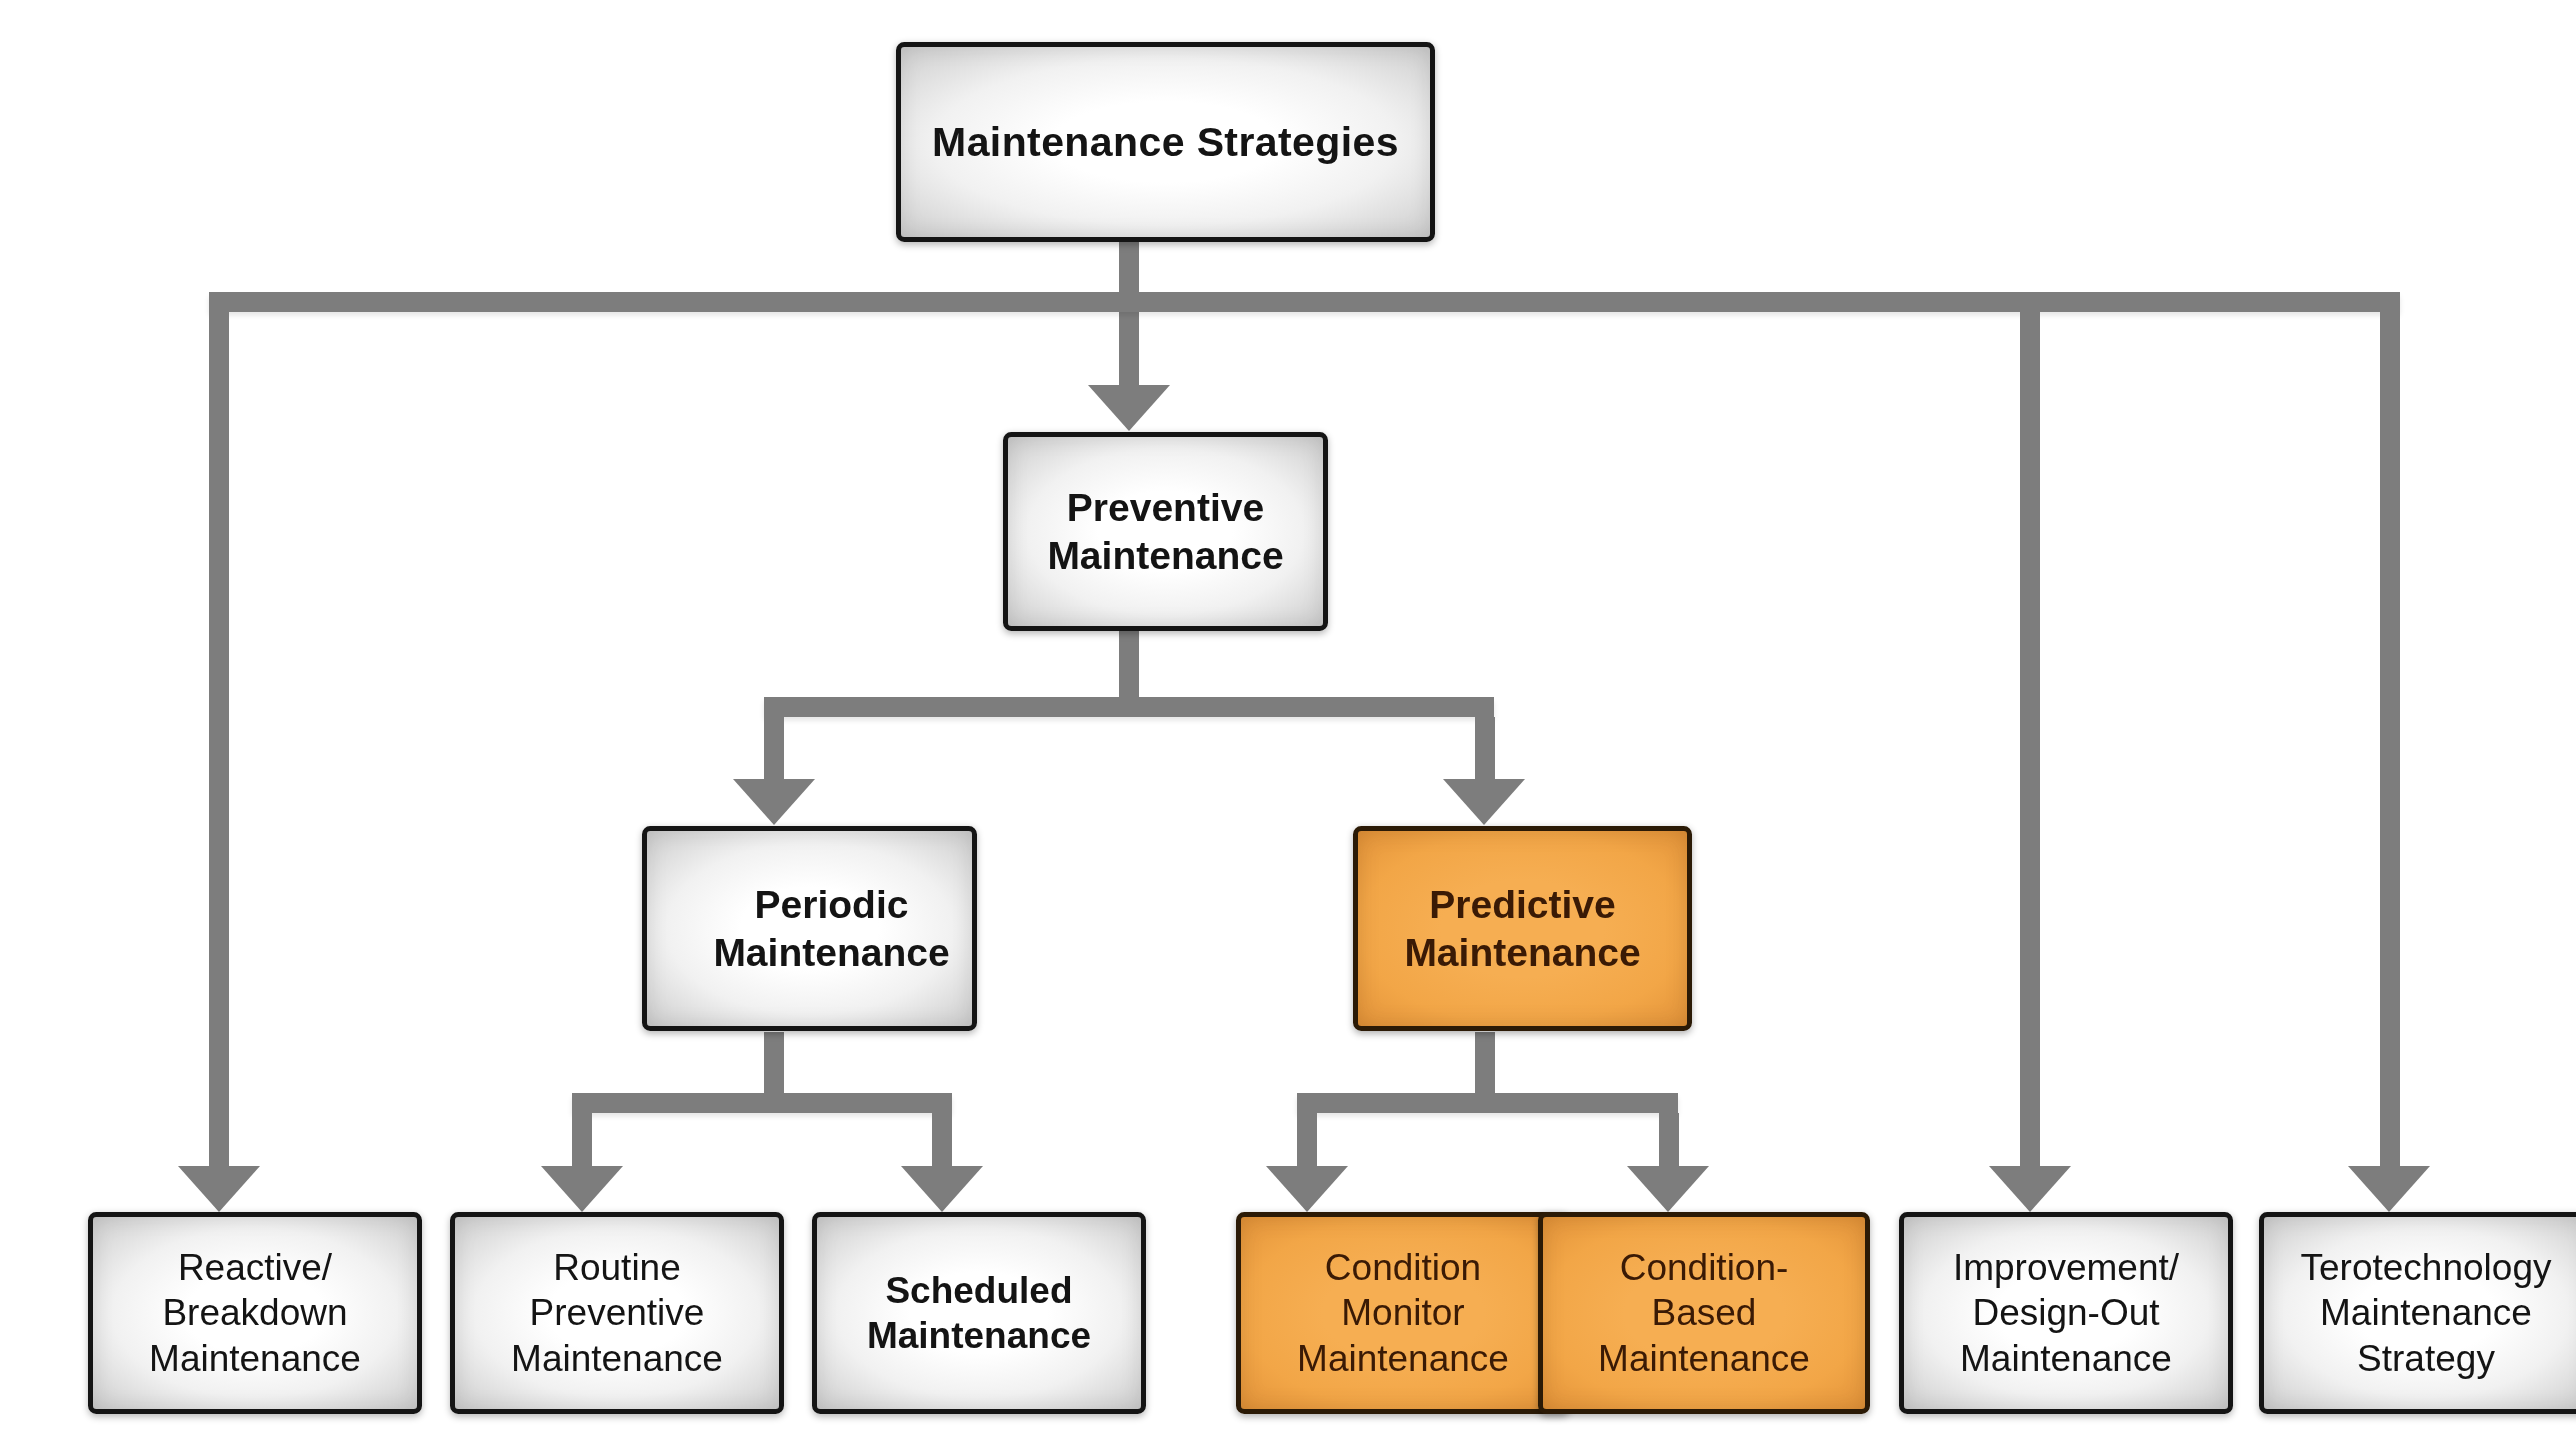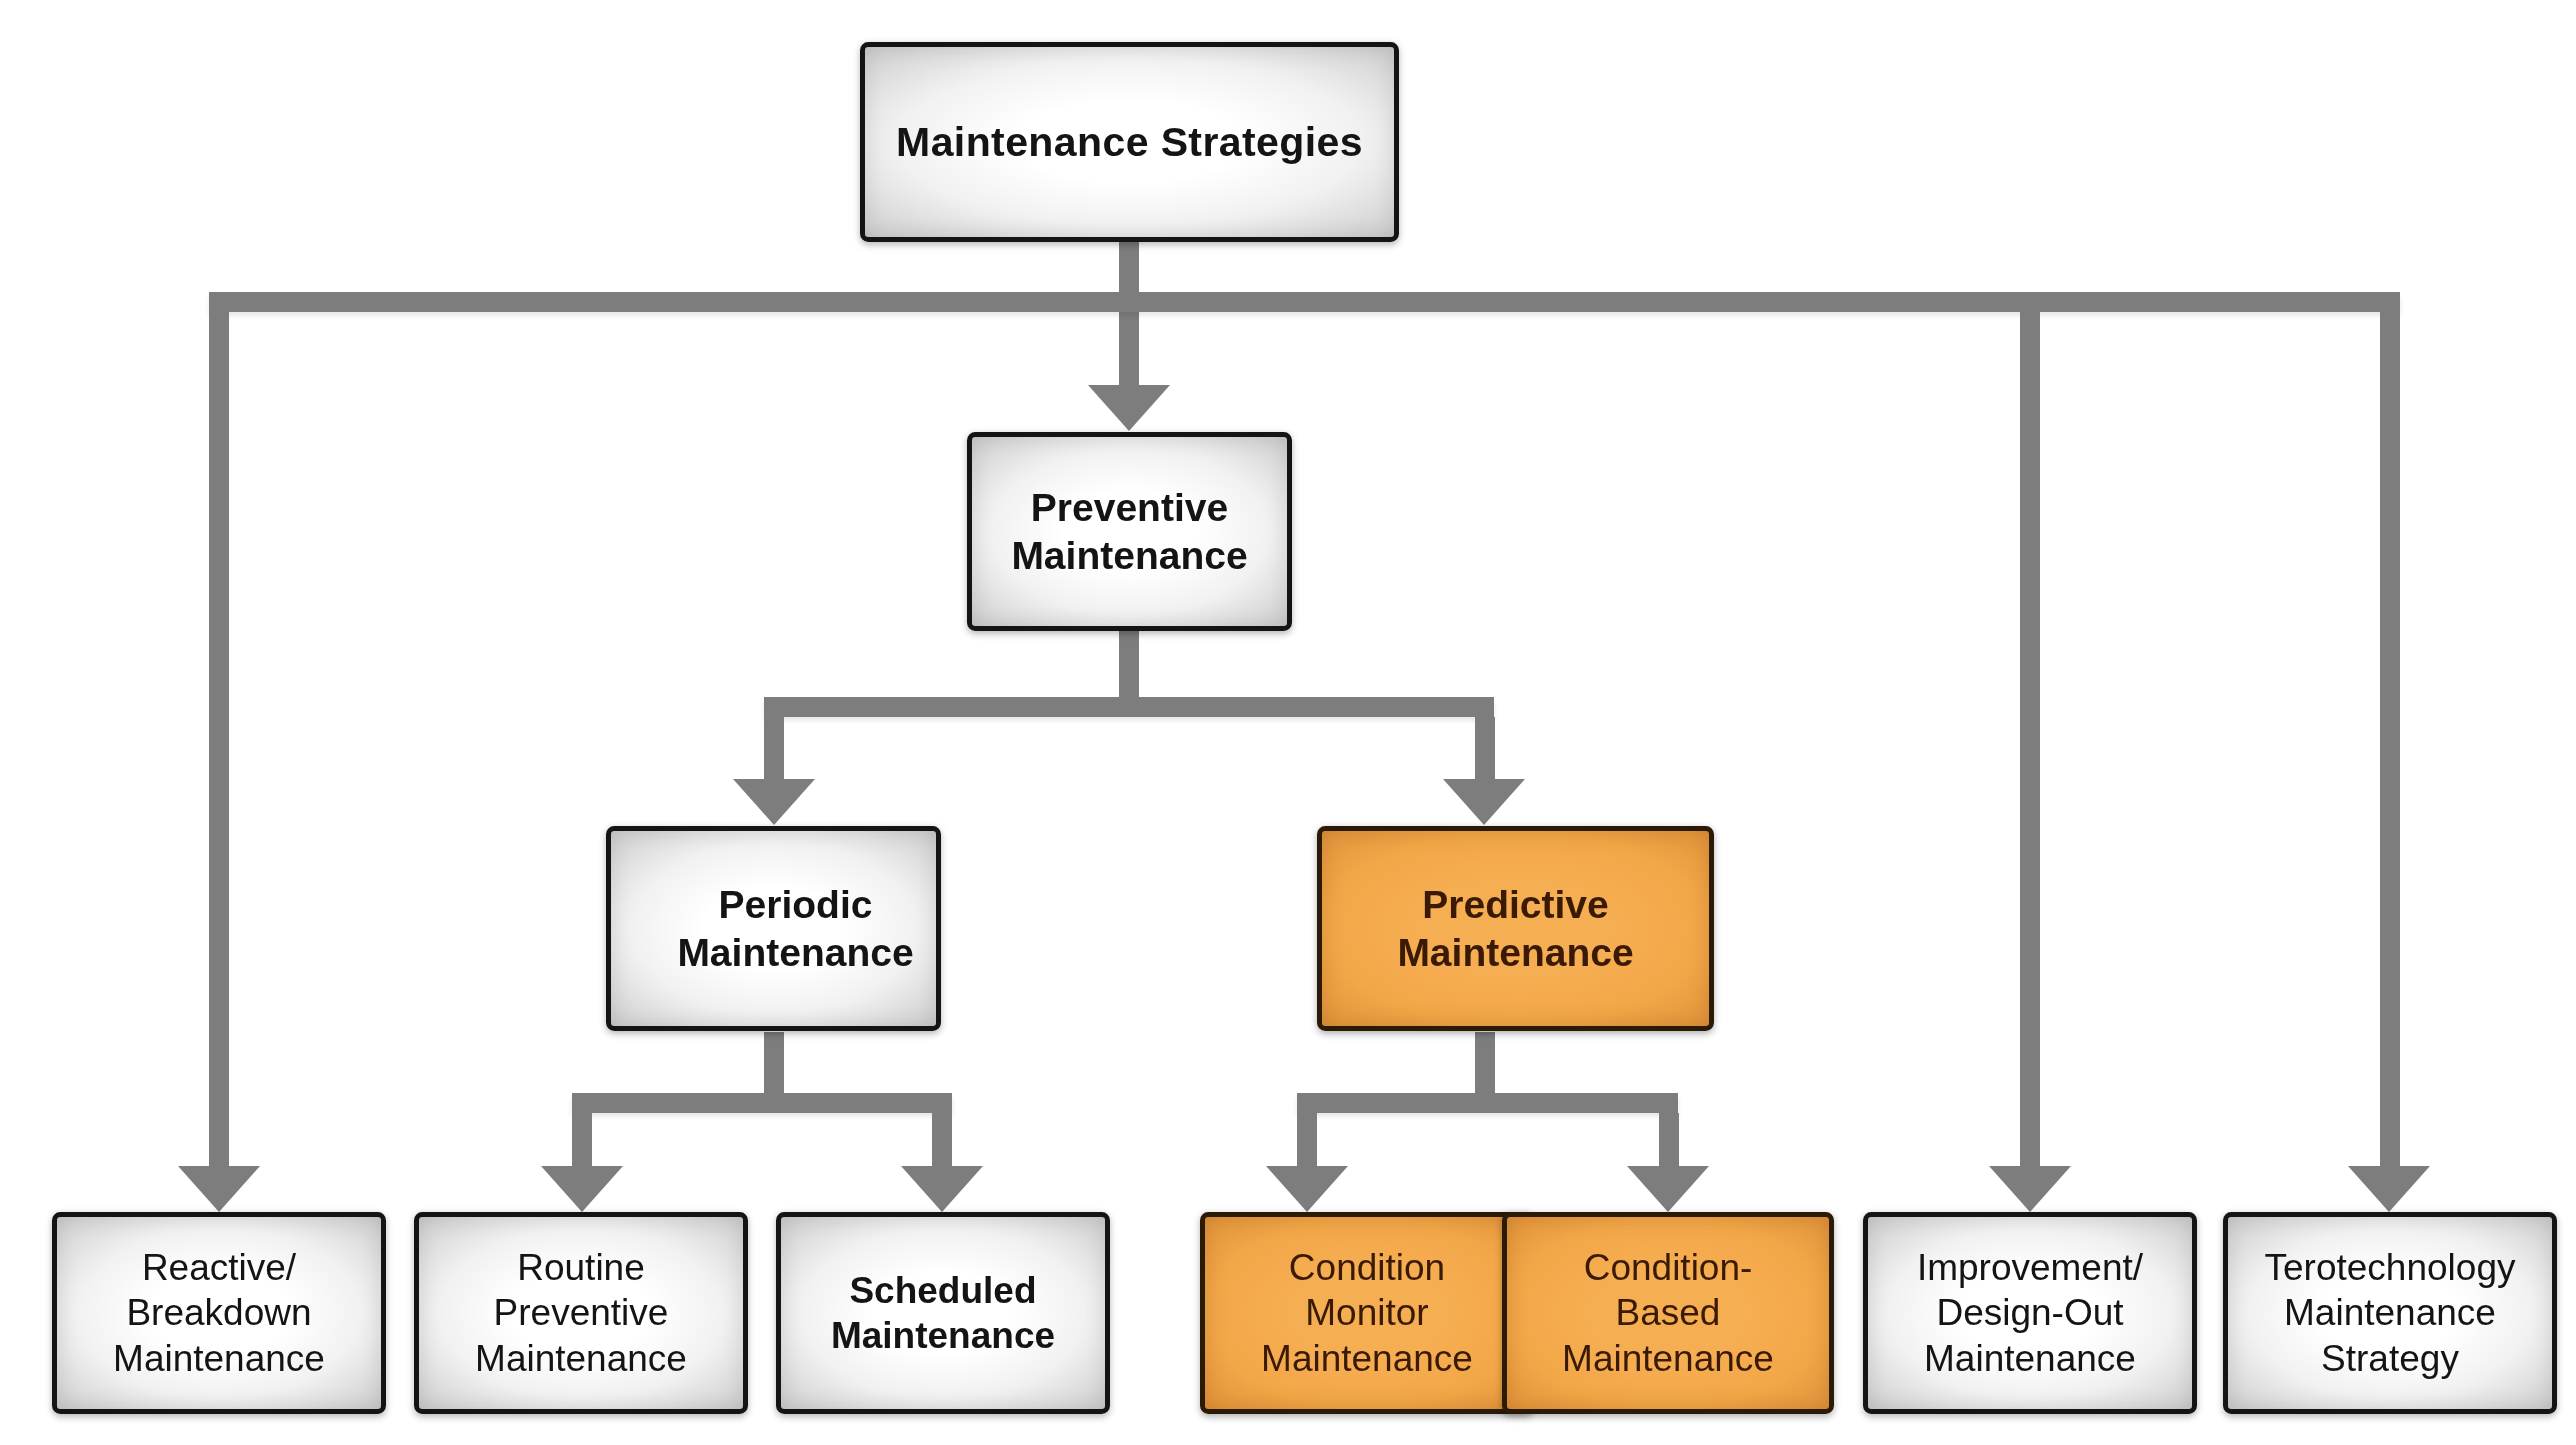--- a/index.html
+++ b/index.html
@@ -34,20 +34,21 @@
     justify-content: center;
     text-align: center;
     white-space: pre-line;
     border: 5.8px solid #141414;
     border-radius: 8.2px;
     color: #141414;
     background: radial-gradient(ellipse at center, #ffffff 30%, #f1f1f1 62%, #cccccc 100%);
     box-shadow: 0 2.5px 7.4px rgba(0,0,0,0.28), inset 0 0 21.4px rgba(0,0,0,0.10);
     line-height: 1.22;
     box-sizing: border-box;
+    margin-left: 36px;
   }
   .node.lvl1 { font-size: 41px; font-weight: 700; letter-spacing: 0.4px; }
   .node.lvl2 { font-size: 39px; font-weight: 700; }
   .node.leaf { font-size: 37px; font-weight: 400; }
   .node.orange {
     background: radial-gradient(ellipse at center, #f6ae52 35%, #f2a647 70%, #e3943a 100%);
     border-color: #2b1a06;
     color: #3a1a05;
     box-shadow: 0 2.5px 7.4px rgba(0,0,0,0.30), inset 0 0 21.4px rgba(90,45,0,0.18);
   }
@@ -99,21 +100,21 @@
   <div class="arrowhead" style="left:1627px; top:1166px;"></div>
 
   <div class="node lvl1" style="left:860px; top:42px; width:539px; height:200px;">Maintenance Strategies</div>
 
   <div class="node lvl2" style="left:967px; top:432px; width:325px; height:199px;">Preventive
 Maintenance</div>
 
   <div class="node lvl2" style="left:606px; top:826px; width:335px; height:205px;padding-left:44px;">Periodic
 Maintenance</div>
 
-  <div class="node lvl2 orange" style="left:1317px; top:826px; width:397px; height:205px;">Predictive
+  <div class="node lvl2 orange" style="left:1317px; top:826px; width:339px; height:205px;">Predictive
 Maintenance</div>
 
   <div class="node leaf" style="left:52px; top:1212px; width:334px; height:202px;">Reactive/
 Breakdown
 Maintenance</div>
 
   <div class="node leaf" style="left:414px; top:1212px; width:334px; height:202px;">Routine
 Preventive
 Maintenance</div>
 

